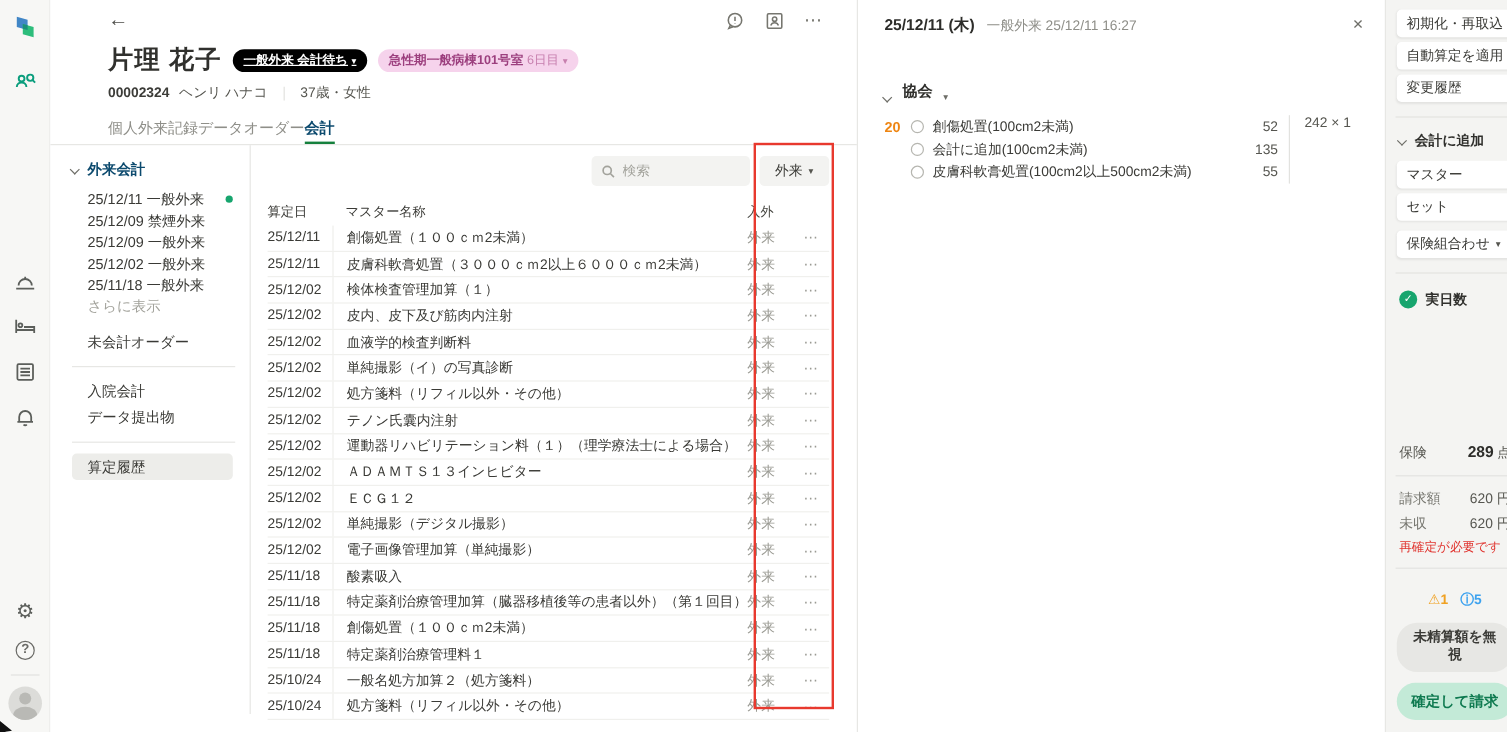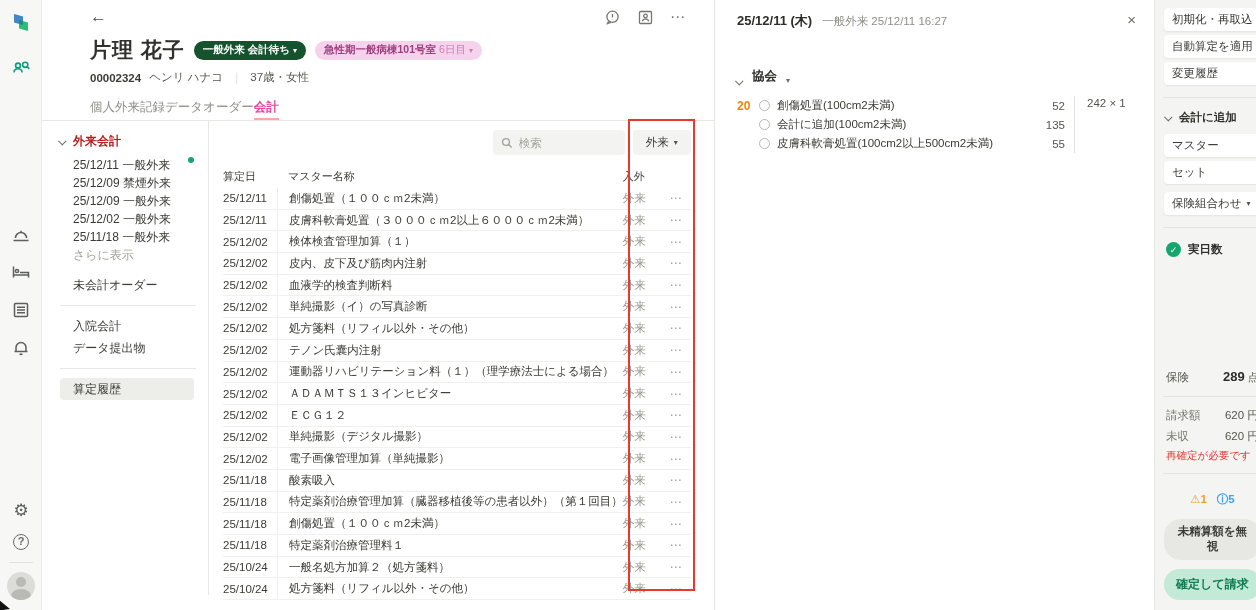--- a/index.html
+++ b/index.html
@@ -24,39 +24,39 @@
   .main { width:673px; flex:0 0 673px; border-right:1px solid #e7e7e4; position:relative; background:#fff; }
   .topbar { height:34px; display:flex; align-items:center; padding:0 28px 0 48px; }
   .back { font-size:17px; color:#4c4c48; cursor:pointer; }
   .top-icons { margin-left:auto; display:flex; align-items:center; gap:16px; color:#76766f; }
   .top-icons .ti { cursor:pointer; display:flex; align-items:center; }
   .dots { font-size:15px; letter-spacing:1px; color:#76766f; }
 
   .patient-row { display:flex; align-items:center; gap:9px; padding:2px 0 0 48px; }
   .pname { font-size:21px; font-weight:bold; letter-spacing:1px; }
   .badge { display:inline-flex; align-items:center; gap:3px; height:19px; border-radius:10px; padding:0 9px; font-size:10.5px; font-weight:bold; cursor:pointer; }
-  .badge-green { background:#14532d; color:#fff; }
+  .badge-green { background:#000000; color:#fff;text-decoration:underline; }
   .badge-pink { background:#f6d3ec; color:#9c3f7e; }
   .badge-pink .lite { color:#c77fae; font-weight:normal;text-align:center; }
   .badge .caret { font-size:8px; }
   .badge-pink .caret { color:#c77fae; }
 
   .patient-sub { display:flex; align-items:center; gap:8px; padding:6px 0 0 48px; font-size:11.5px; color:#55554f; }
   .pid { font-weight:bold; color:#3c3c38; }
   .vline { color:#d8d8d4; }
 
   .tabs { display:flex; padding:14px 0 0 48px; border-bottom:1px solid #e7e7e4; height:36px; }
   .tab { font-size:12.5px; color:#8f8f89; padding-bottom:10px; cursor:pointer; }
-  .tab.active { color:#ec4899; font-weight:bold; border-bottom:2px solid #fca5a5; }
+  .tab.active { color:#0c4a6e; font-weight:bold; border-bottom:2px solid #15803d; }
 
   .content { display:flex; height:474px; }
   .subnav { width:167px; flex:0 0 167px; border-right:1px solid #e7e7e4; padding:12px 10px 0 18px; font-size:12px; }
-  .sec-head { display:flex; align-items:center; gap:7px; font-weight:bold; color:#b91c1c; cursor:pointer; margin-bottom:7px; }
+  .sec-head { display:flex; align-items:center; gap:7px; font-weight:bold; color:#0c4a6e; cursor:pointer; margin-bottom:7px; }
   .chev { width:6px; height:6px; border-left:1.5px solid #6e6e68; border-bottom:1.5px solid #6e6e68; transform:rotate(-45deg) translateY(-1px); flex:0 0 auto; }
-  .visit { display:flex; height:18px; padding-left:13px; color:#3a3a36; cursor:pointer; white-space:nowrap; }
+  .visit { display:flex; align-items:center; height:18px; padding-left:13px; color:#3a3a36; cursor:pointer; white-space:nowrap; }
   .visit .dot { margin-left:auto; margin-right:4px; width:6px; height:6px; border-radius:50%; background:#17a56e; }
   .showmore { padding-left:13px; height:18px; color:#a3a39c; cursor:pointer; }
   .nav-div { border-top:1px solid #e7e7e4; margin:9px 2px 9px 0; }
   .navitem { height:22px; display:flex; align-items:center; padding-left:13px; color:#3a3a36; cursor:pointer; }
   .navitem.sel { background:#ededea; border-radius:4px; margin-right:4px; font-weight:normal; }
 
   .table-area { flex:1; padding:9px 25px 0 14px; position:relative; }
   .toolbar { display:flex; justify-content:flex-end; gap:8px; margin-bottom:10px; }
   .search { display:flex; align-items:center; gap:6px; width:132px; height:25px; background:#f3f3f1; border-radius:4px; padding:0 8px; color:#a3a39c; }
   .search input { border:none; background:transparent; outline:none; width:90px; font-size:11.5px; font-family:inherit; color:#3a3a36; }

